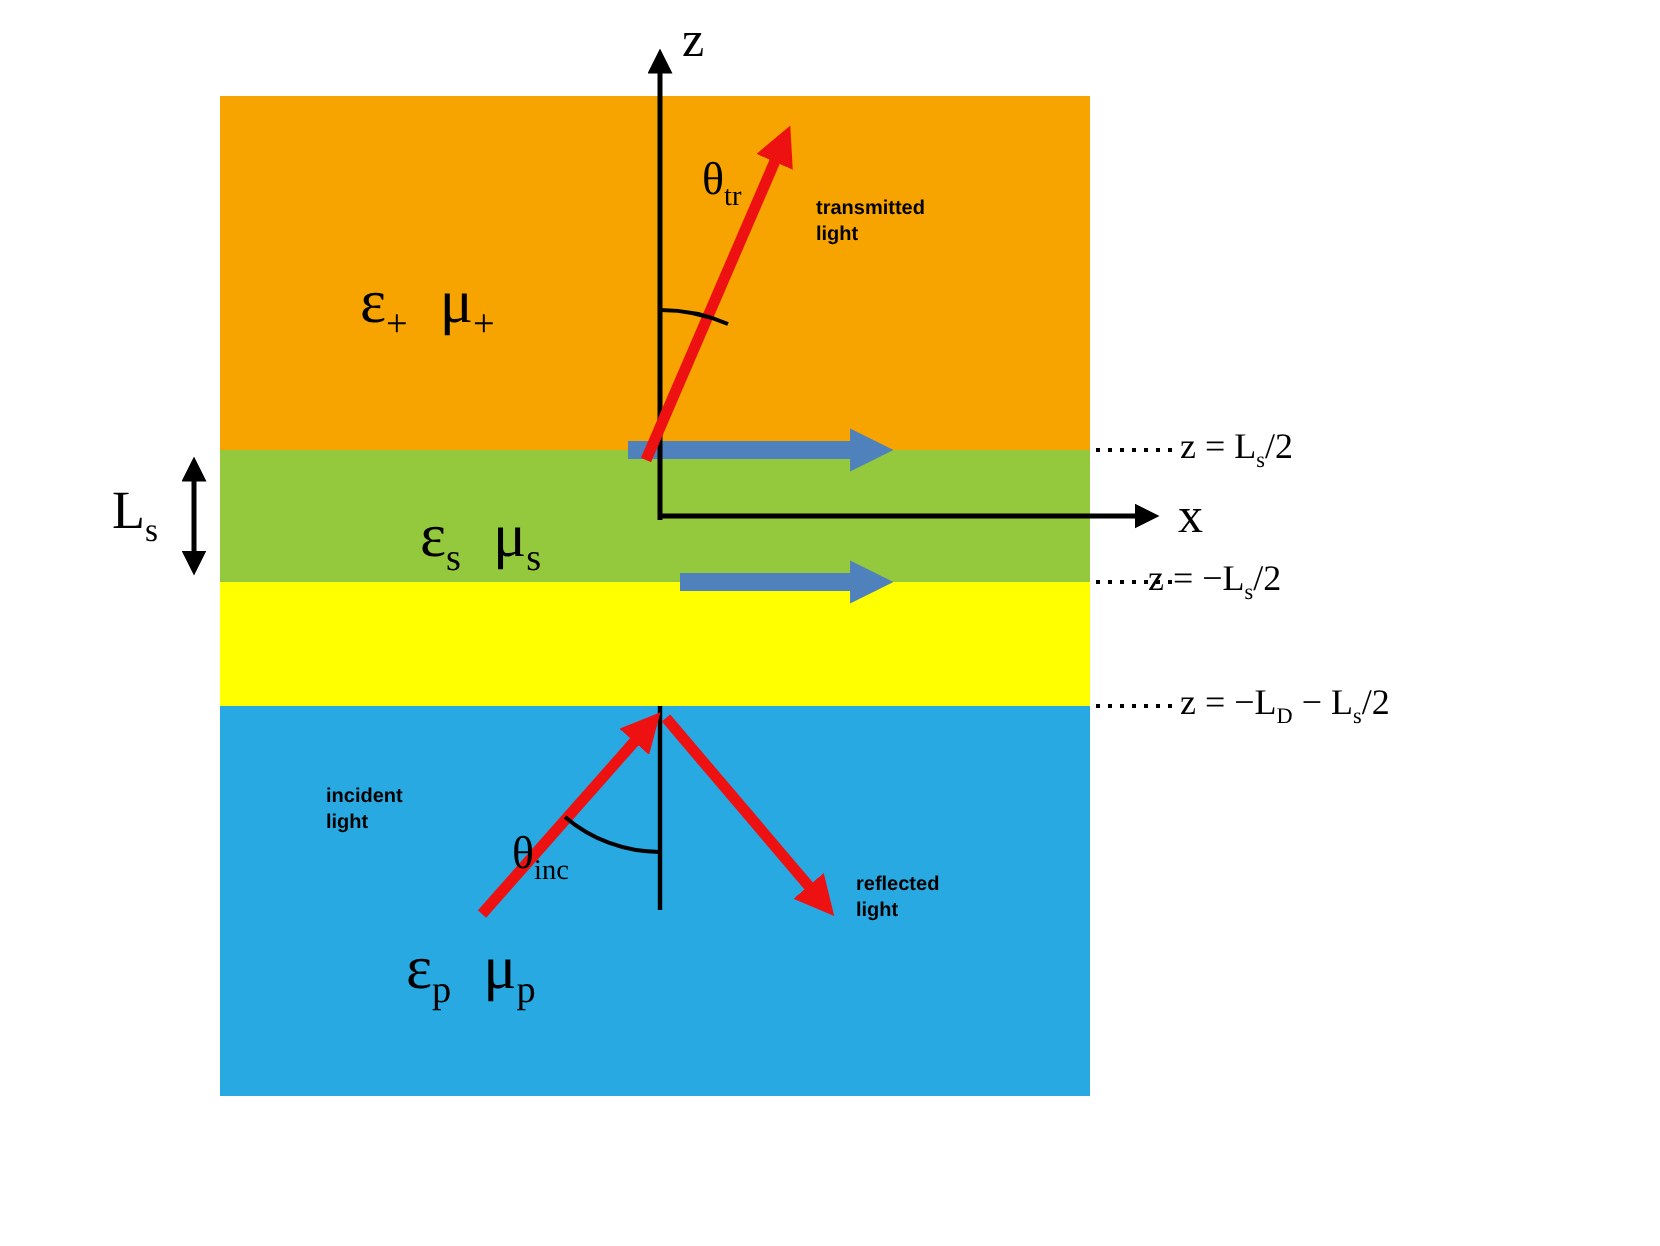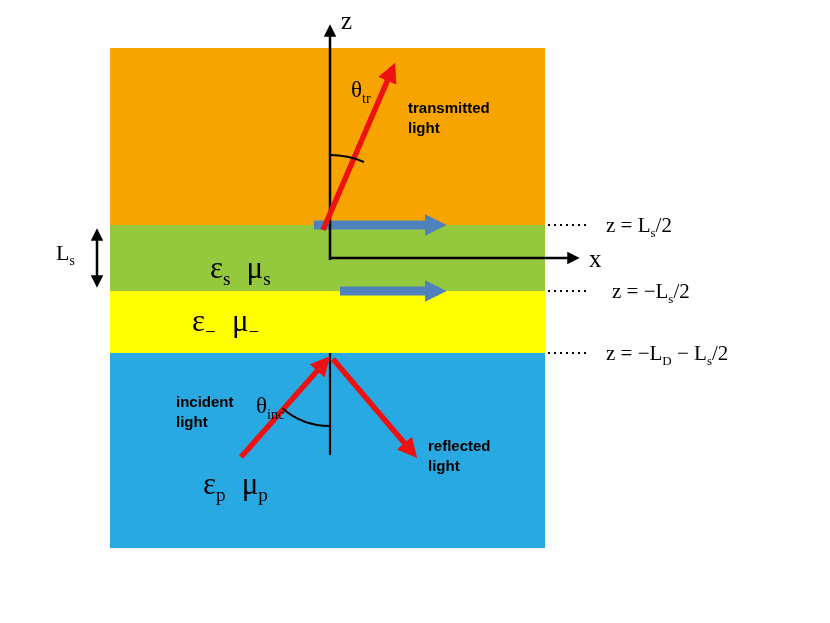--- a/index.html
+++ b/index.html
@@ -27,26 +27,26 @@
   .fill-red   { fill: var(--red_arrow); }
   .fill-blue  { fill: var(--blue_arrow); }
   .nofill { fill: none; }
 
   .abs { position: absolute; }
   .math-label { font-size: 31px; line-height: 1; white-space: nowrap; }
   .math-label .mu { margin-left: 16px; }
   sub { font-size: 0.62em; line-height: 0; }
   .axis-label { font-size: 25px; line-height: 1; }
   .angle-label { font-size: 23px; line-height: 1; white-space: nowrap; }
-  .boundary-label { font-size: 21px; line-height: 1.1; white-space: nowrap; margin-left: 16px; }
-  .thickness-label { font-size: 22px; line-height: 1; }
+  .boundary-label { font-size: 18px; line-height: 1.1; white-space: nowrap; }
+  .thickness-label { font-size: 27px; line-height: 1; }
   .light-label {
     font-family: "Liberation Sans", sans-serif;
     font-weight: bold;
-    font-size: 15px;
+    font-size: 10px;
     line-height: 1.3;
     white-space: pre-line;
   }
 </style>
 </head>
 <body>
 
 <div class="canvas">
 
   <div class="layer layer-plus"></div>
@@ -82,55 +82,55 @@
     <line x1="323" y1="230" x2="392" y2="70" class="stroke-red" stroke-width="5.5" marker-end="url(#arrow-red)"></line>
     <path d="M 330 155 A 85 85 0 0 1 364 162" class="stroke-black nofill" stroke-width="2"></path>
 
     <line x1="330" y1="353" x2="330" y2="455" class="stroke-black" stroke-width="2.2"></line>
 
     <line x1="241" y1="457" x2="325" y2="362" class="stroke-red" stroke-width="5.5" marker-end="url(#arrow-red)"></line>
     <line x1="333" y1="359" x2="412" y2="452" class="stroke-red" stroke-width="5.5" marker-end="url(#arrow-red)"></line>
     <path d="M 330 426 A 73 73 0 0 1 282.5 408.5" class="stroke-black nofill" stroke-width="2"></path>
   </svg>
 
+  <div class="abs math-label" style="left:180px; top:135px;">
+    <span><span>ε</span><sub>+</sub></span><span class="mu"><span>μ</span><sub>+</sub></span>
+  </div>
   <div class="abs math-label" style="left:210px; top:252px;">
     <span><span>ε</span><sub>s</sub></span><span class="mu"><span>μ</span><sub>s</sub></span>
-  </div>
-  <div class="abs math-label" style="left:192px; top:305px;">
-    <span><span>ε</span><sub>−</sub></span><span class="mu"><span>μ</span><sub>−</sub></span>
   </div>
   <div class="abs math-label" style="left:203px; top:468px;">
     <span><span>ε</span><sub>p</sub></span><span class="mu"><span>μ</span><sub>p</sub></span>
   </div>
 
   <div class="abs axis-label" style="left:341px; top:8px;">
     <span>z</span>
   </div>
   <div class="abs axis-label" style="left:589px; top:246px;">
     <span>x</span>
   </div>
 
   <div class="abs angle-label" style="left:351px; top:78px;">
     <span>θ</span><sub>tr</sub>
   </div>
-  <div class="abs angle-label" style="left:256px; top:394px;">
+  <div class="abs angle-label" style="left:256px; top:415px;">
     <span>θ</span><sub>inc</sub>
   </div>
 
   <div class="abs light-label" style="left:408px; top:98px;">transmitted
 light</div>
-  <div class="abs light-label" style="left:176px; top:392px;">incident
+  <div class="abs light-label" style="left:163px; top:392px;">incident
 light</div>
   <div class="abs light-label" style="left:428px; top:389px;margin-top:47px;">reflected
 light</div>
 
   <div class="abs boundary-label" style="left:590px; top:214px;">
     <span>z = L</span><sub>s</sub><span>/2</span>
   </div>
-  <div class="abs boundary-label" style="left:596px; top:280px;">
+  <div class="abs boundary-label" style="left:574px; top:280px;">
     <span>z = −L</span><sub>s</sub><span>/2</span>
   </div>
   <div class="abs boundary-label" style="left:590px; top:342px;text-align:right;">
     <span>z = −L</span><sub>D</sub><span> − L</span><sub>s</sub><span>/2</span>
   </div>
 
   <div class="abs thickness-label" style="left:56px; top:242px;">
     <span>L</span><sub>s</sub>
   </div>
 

